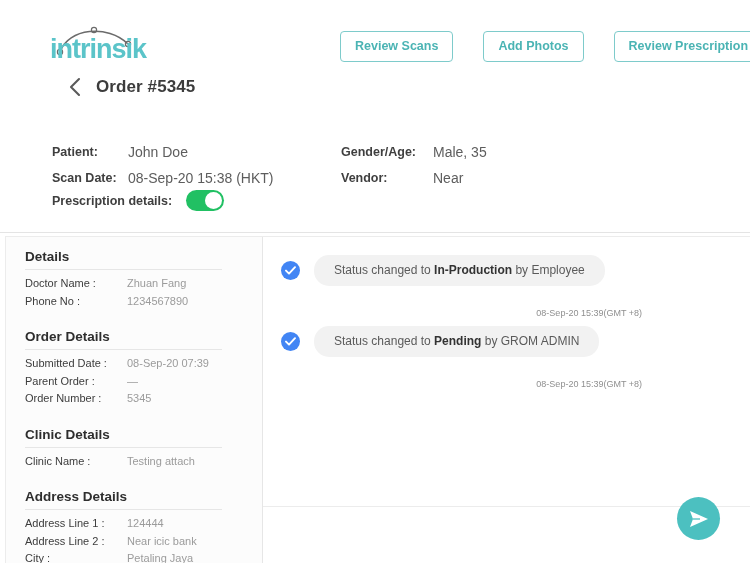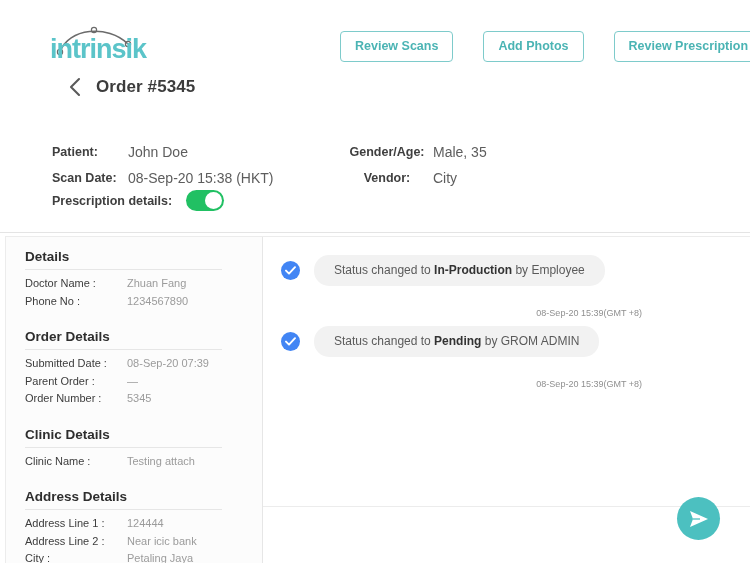--- a/index.html
+++ b/index.html
@@ -70,21 +70,21 @@
   .chevron-down {
     width: 10px; height: 6px; display: inline-block;
   }
 
   .info-left { position: absolute; left: 52px; top: 139px; }
   .info-right { position: absolute; left: 341px; top: 139px; }
   .info-line { display: flex; align-items: center; height: 26px; }
   .info-line .lbl { font-size: 12.5px; font-weight: bold; color: #3f3f3f; }
   .info-line .val { font-size: 14px; color: #5d5d5d; }
   .lbl-w1 { width: 76px; }
-  .lbl-w2 { width: 92px; text-align: center; }
+  .lbl-w2 { width: 92px; }
 
   .rx-row { position: absolute; left: 52px; top: 190px; display: flex; align-items: center; }
   .rx-label { font-size: 12.5px; font-weight: bold; color: #3f3f3f; }
   .toggle {
     margin-left: 14px;
     width: 38px; height: 21px; border-radius: 11px;
     background: #21c063; position: relative; cursor: pointer;
   }
   .toggle .knob {
     position: absolute; right: 2px; top: 2px;
@@ -213,21 +213,21 @@
       </div>
     </div>
 
     <div class="info-right">
       <div class="info-line">
         <span class="lbl lbl-w2">Gender/Age:</span>
         <span class="val">Male, 35</span>
       </div>
       <div class="info-line">
         <span class="lbl lbl-w2">Vendor:</span>
-        <span class="val">City</span>
+        <span class="val">Near</span>
       </div>
     </div>
 
     <div class="rx-row">
       <span class="rx-label">Prescription details:</span>
       <div class="toggle">
         <span class="knob"></span>
       </div>
     </div>
 

